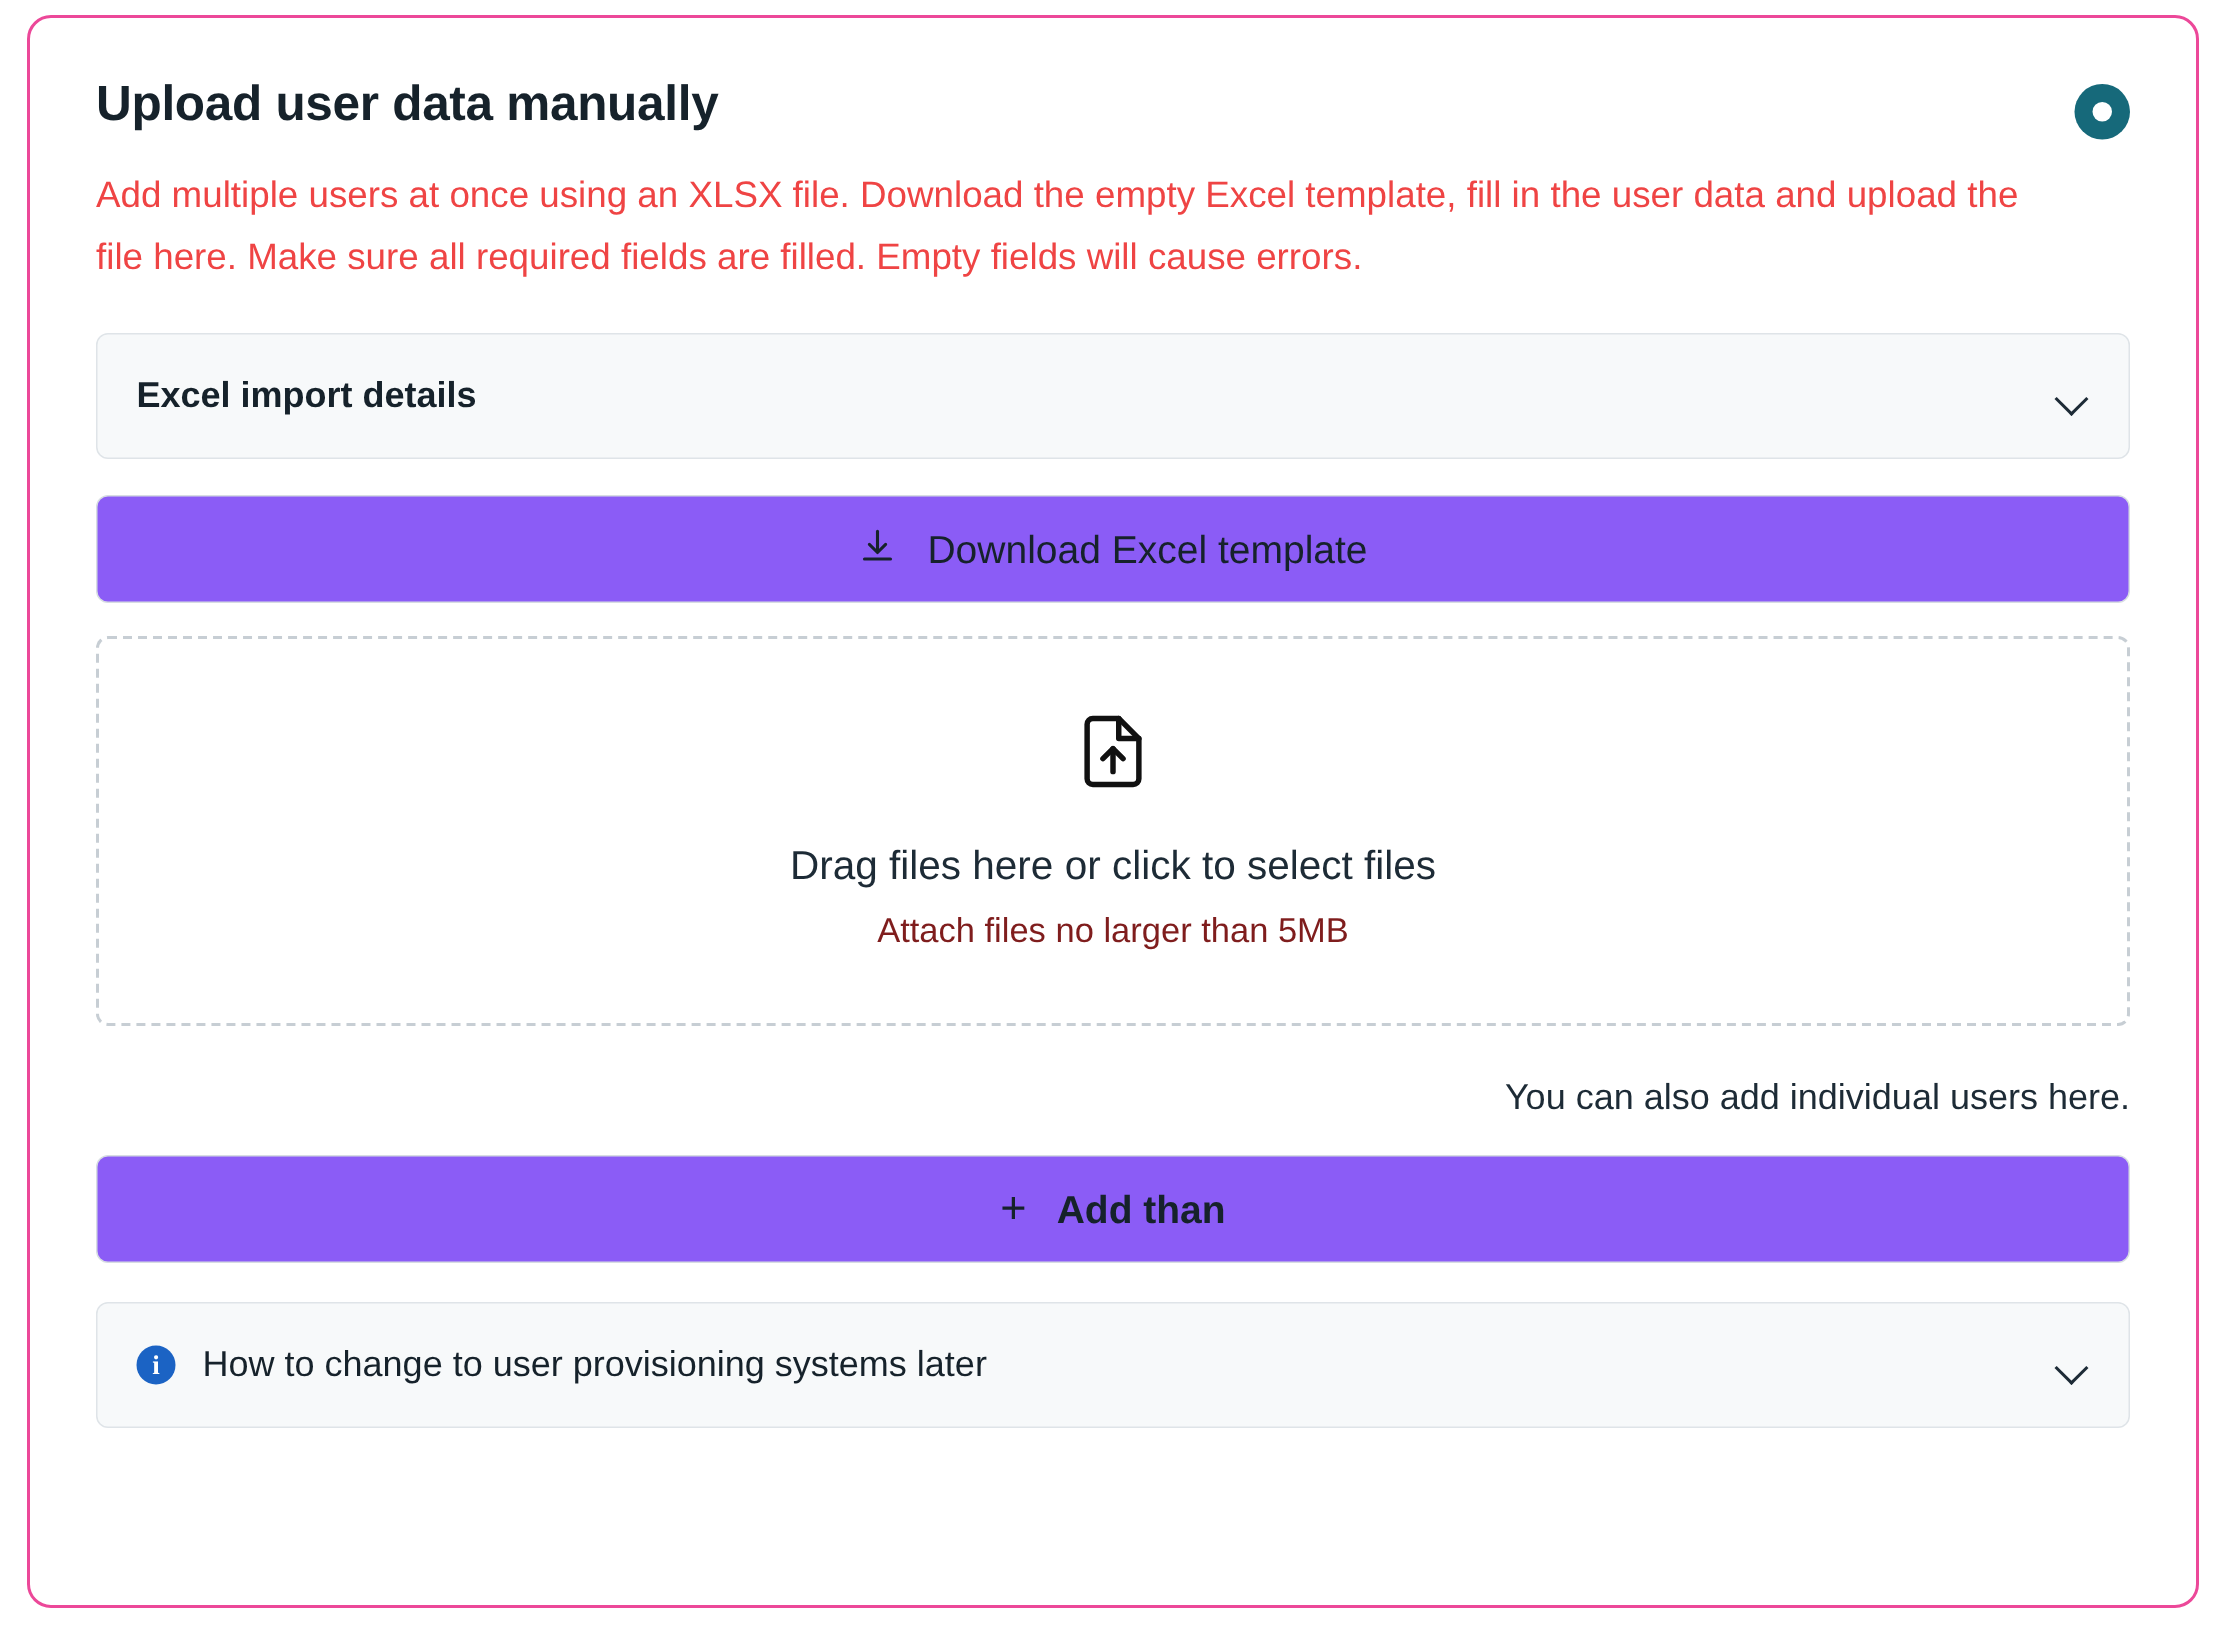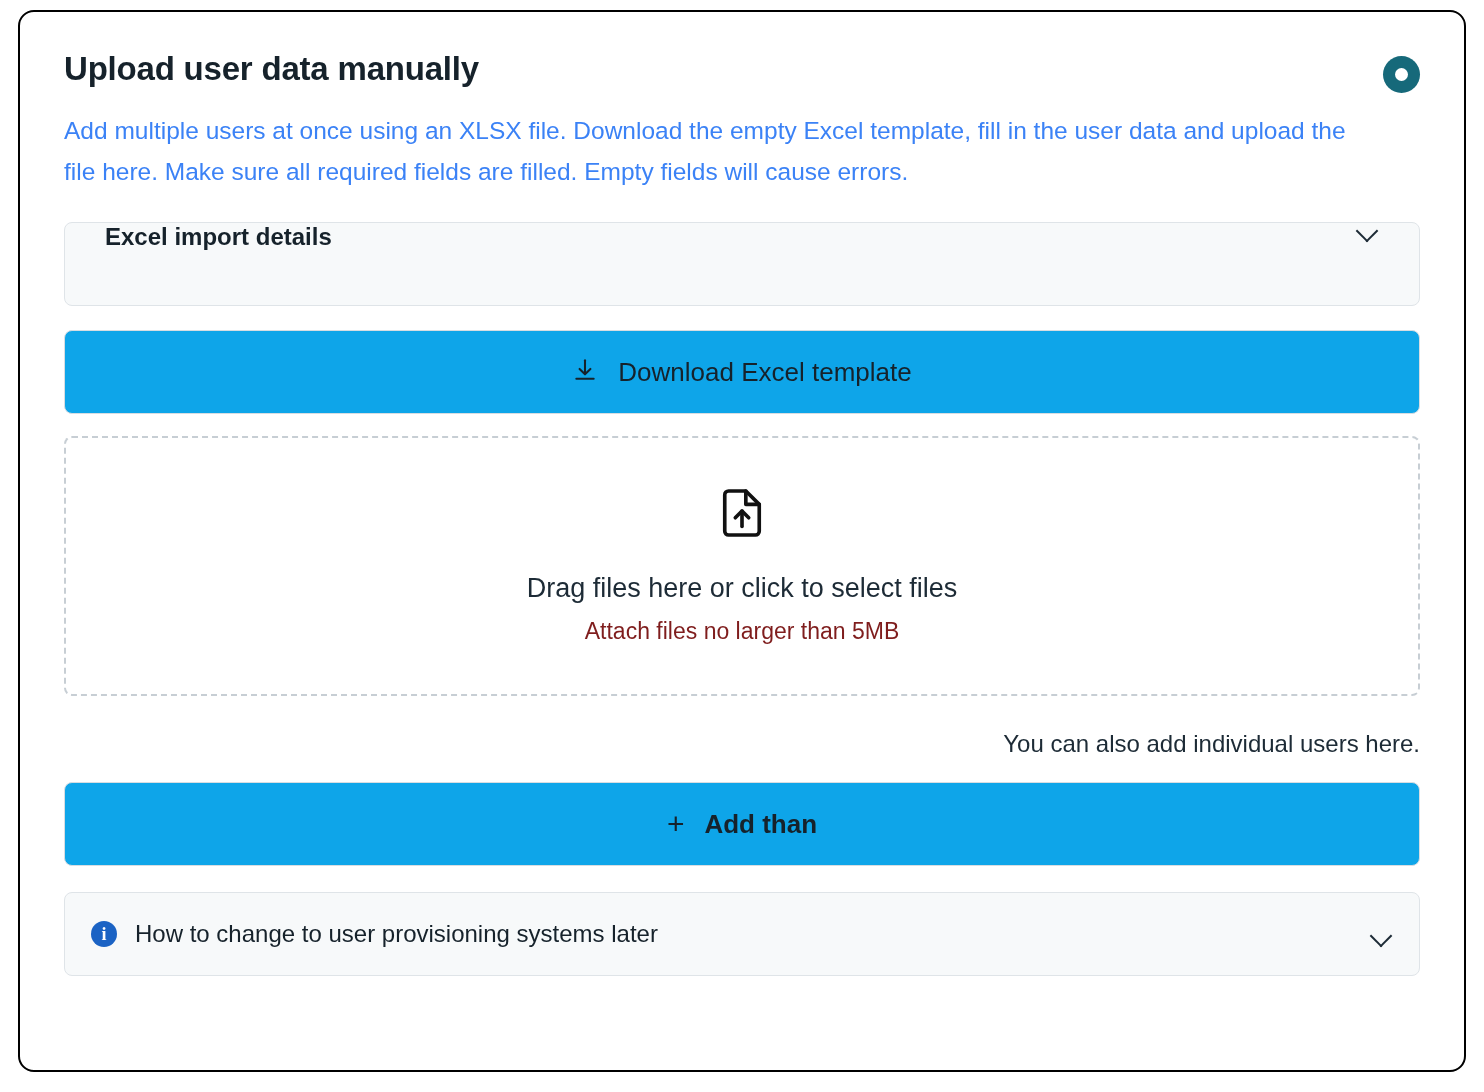--- a/index.html
+++ b/index.html
@@ -15,21 +15,21 @@
     overflow: hidden;
   }
 
   .card {
     position: absolute;
     left: 18px;
     top: 10px;
     width: 1448px;
     height: 1062px;
     background: #ffffff;
-    border: 2px solid #000000;
+    border: 2px solid #ec4899;
     border-radius: 16px;
     padding: 30px 30px 0 30px;
   }
 
   .card-header {
     position: relative;
     height: 58px;
   }
 
   .card-title {
@@ -56,34 +56,34 @@
   .radio-indicator .dot {
     width: 13px;
     height: 13px;
     border-radius: 50%;
     background: #ffffff;
   }
 
   .card-desc {
     font-size: 24.5px;
     line-height: 1.68;
-    color: #3b82f6;
+    color: #ef4444;
     padding: 10px 14px 0 14px;
     max-width: 1320px;
   }
 
   .accordion {
     margin: 30px 14px 0 14px;
     height: 84px;
     background: #f7f9fa;
     border: 1px solid #dfe4e8;
     border-radius: 8px;
     display: flex;
-    align-items: flex-start;
-    padding: 0 40px;
+    align-items: center;
+    padding: 0 26px;
     justify-content: space-between;
     cursor: pointer;
   }
   .accordion-label {
     font-size: 24px;
     font-weight: bold;
     color: #16222b;
   }
   .accordion-left {
     display: flex;
@@ -103,22 +103,22 @@
     top: 0px;
     width: 14px;
     height: 14px;
     border-right: 2.6px solid #1d2b36;
     border-bottom: 2.6px solid #1d2b36;
     transform: rotate(45deg);
   }
 
   .btn-outline {
     margin: 24px 14px 0 14px;
-    height: 84px;
-    background: #0ea5e9;
+    height: 72px;
+    background: #8b5cf6;
     border: 1px solid #d7dde2;
     border-radius: 8px;
     display: flex;
     align-items: center;
     justify-content: center;
     gap: 20px;
     cursor: pointer;
   }
   .btn-outline .btn-label {
     font-size: 26px;

